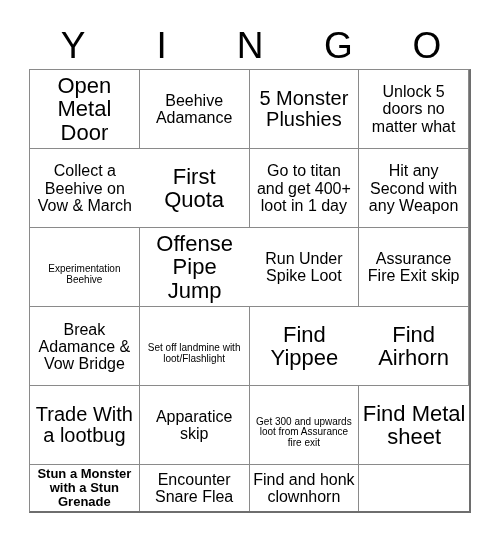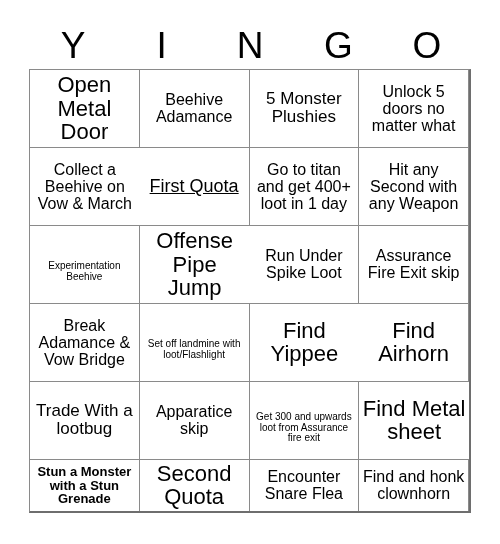--- a/index.html
+++ b/index.html
@@ -80,23 +80,23 @@
   }
   .cell-text {
     display: block;
     width: 100%;
     color: #000000;
     line-height: 1.07;
     word-wrap: break-word;
   }
 
   
-  .fs-xxl .cell-text { font-size: 18px; text-decoration: underline; }
+  .fs-xxl .cell-text { font-size: 22px; }
   .fs-xl  .cell-text { font-size: 22px; }
-  .fs-l   .cell-text { font-size: 17px; }
+  .fs-l   .cell-text { font-size: 20px; }
   .fs-m   .cell-text { font-size: 16px; }
   .fs-s   .cell-text { font-size: 13px; font-weight: bold; }
   .fs-xs  .cell-text { font-size: 10px; margin-top: 15px; }
 </style>
 </head>
 <body>
 
 <div id="card">
 
   <div id="header-row">
@@ -168,23 +168,20 @@
     <div class="cell fs-xs">
         <span class="cell-text">Get 300 and upwards loot from Assurance fire exit</span>
       </div>
 
     <div class="cell fs-xl">
         <span class="cell-text">Find Metal sheet</span>
       </div>
     <div class="cell fs-s">
         <span class="cell-text">Stun a Monster with a Stun Grenade</span>
       </div>
-    <div class="cell fs-xl">
-        <span class="cell-text">Second Quota</span>
-      </div>
     <div class="cell fs-m">
         <span class="cell-text">Encounter Snare Flea</span>
       </div>
     <div class="cell fs-m">
         <span class="cell-text">Find and honk clownhorn</span>
       </div>
   </div>
 
 </div>
 

